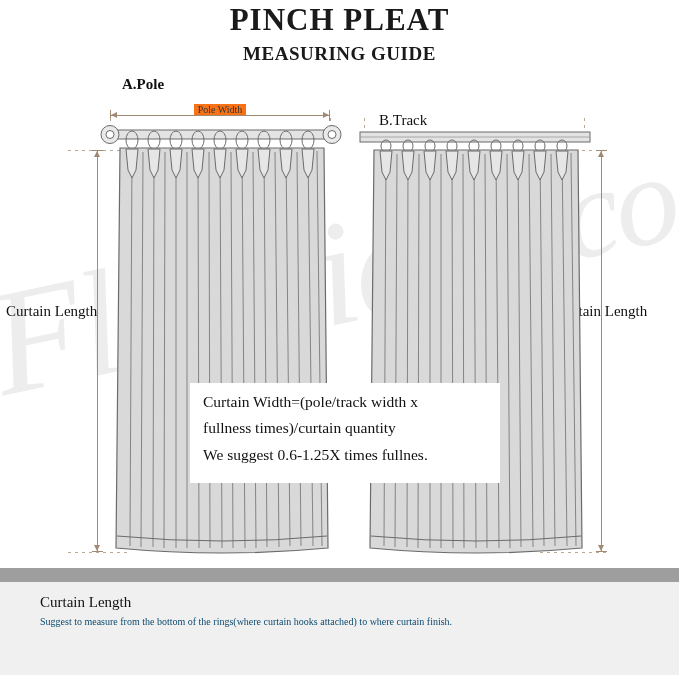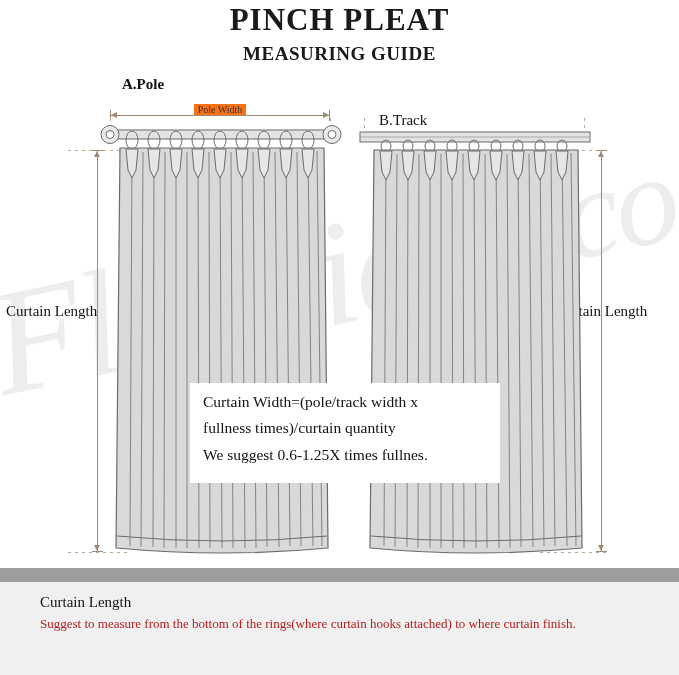--- a/index.html
+++ b/index.html
@@ -174,22 +174,22 @@
     border-top: 14px solid #9e9e9e;
     box-sizing: border-box;
     padding: 12px 40px 0 40px;
   }
   .note .heading {
     font-size: 15px;
     color: #111;
     margin-bottom: 4px;
   }
   .note .body {
-    font-size: 13px;
-    color: #b91c1c;
+    font-size: 10px;
+    color: #0c4a6e;
     line-height: 1.45;
   }
   
   .watermark {
     position: absolute;
     font-family: "Liberation Serif", serif;
     color: rgba(150,150,150,0.17);
     font-style: italic;
     font-size: 150px;
     letter-spacing: -4px;

